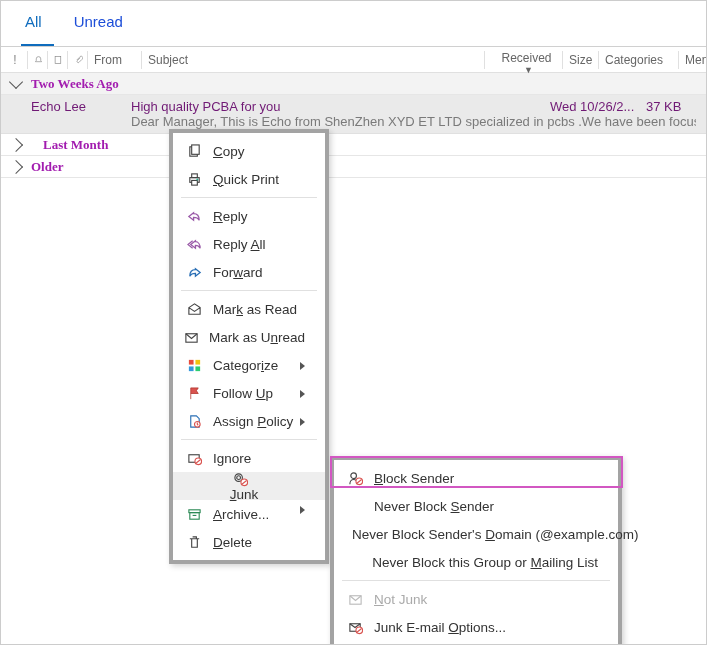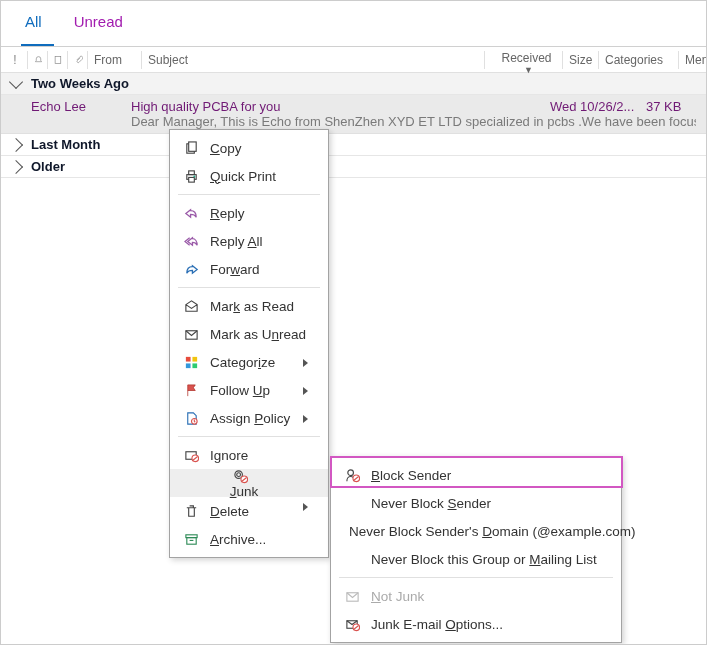--- a/index.html
+++ b/index.html
@@ -17,21 +17,21 @@
   }
   .tabs {
     display: flex;
     padding: 6px 10px 0 20px;
     border-bottom: 1px solid #d0d0d0;
     height: 46px;
   }
   .tab {
     padding: 6px 12px 8px 4px;
     margin-right: 16px;
-    color: #a21caf;
+    color: #1d4ed8;
     cursor: pointer;
     font-size: 15px;
   }
   .tab.active {
     color: #0f6cbd;
     border-bottom: 2px solid #0f6cbd;
   }
   .col-headers {
     display: flex;
     align-items: center;
@@ -50,22 +50,23 @@
   .col-cat { width: 80px; }
   .col-mention { width: 28px; overflow:hidden; }
   .group-header {
     display: flex;
     align-items: center;
     background: #f3f3f3;
     border-bottom: 1px solid #e6e6e6;
     height: 22px;
     padding-left: 10px;
     font-weight: 600;
-    color: #0f172a;
+    color: #a21caf;
     font-size: 13px;
+    font-family: Liberation Serif, serif;
   }
   .chev {
     width: 10px; height: 10px;
     border-right: 1.5px solid #555;
     border-bottom: 1.5px solid #555;
     transform: rotate(45deg);
     margin-right: 10px;
     margin-top: -4px;
   }
   .chev.right { transform: rotate(-45deg); margin-top:0; }
@@ -77,21 +78,21 @@
   .msg-line1 { display:flex; color:#701a75; }
   .msg-from { width:100px; }
   .msg-subject { flex:1; }
   .msg-received { width:96px; }
   .msg-size { width:50px; }
   .msg-preview { color:#7a7a7a; padding-left:100px; white-space:nowrap; overflow:hidden; }
   
   .menu {
     position: absolute;
     background: #fff;
-    border: 1px solid #a3a3a3;
+    border: 4px solid #a3a3a3;
     box-shadow: 2px 2px 6px rgba(0,0,0,0.18);
     padding: 4px 0;
     font-size: 13.5px;
     color: #333;
   }
   .menu-item {
     display: flex;
     align-items: center;
     height: 28px;
     padding: 0 20px 0 10px;
@@ -163,21 +164,21 @@
 <div class="msg-row">
   <div class="msg-line1">
     <div class="msg-from">Echo Lee</div>
     <div class="msg-subject">High quality PCBA for you</div>
     <div class="msg-received">Wed 10/26/2...</div>
     <div class="msg-size">37 KB</div>
   </div>
   <div class="msg-preview">Dear Manager,  This is Echo from ShenZhen XYD ET LTD specialized in pcbs .We have been focusing on this field for se</div>
 </div>
 
-<div class="group-header" style="background:#fff;">
+<div class="group-header" style="background:#fff;gap:12px;">
   <div class="chev right"></div>
   <span>Last Month</span>
 </div>
 
 <div class="group-header" style="background:#fff;">
   <div class="chev right"></div>
   <span>Older</span>
 </div>
 
 <div class="menu" style="left:168px; top:128px; width:160px;">
@@ -296,34 +297,34 @@
           <circle cx="12" cy="11" r="3.5" fill="#fff" stroke="#d9534f" stroke-width="1.2"></circle>
           <line x1="9.5" y1="13" x2="14.5" y2="9" stroke="#d9534f" stroke-width="1.2"></line>
         </svg>
       </div>
     <div class="mi-label"><span class="under">J</span><span>unk</span></div>
     <div class="mi-arrow"></div>
   </div>
   <div class="menu-item">
     <div class="mi-icon">
         <svg width="15" height="15" viewBox="0 0 16 16">
-          <path d="M3 4h10M5 4v9h6V4M6 2h4v2" fill="none" stroke="#444" stroke-width="1.2"></path>
-        </svg>
-      </div>
-    <div class="mi-label"><span class="under">D</span><span>elete</span></div>
-  </div>
-  <div class="menu-item">
-    <div class="mi-icon">
-        <svg width="15" height="15" viewBox="0 0 16 16">
           <rect x="2" y="3" width="12" height="3" fill="none" stroke="#2e8b57" stroke-width="1.2"></rect>
           <rect x="3" y="6" width="10" height="7" fill="none" stroke="#2e8b57" stroke-width="1.2"></rect>
           <line x1="6" y1="9" x2="10" y2="9" stroke="#2e8b57" stroke-width="1.2"></line>
         </svg>
       </div>
     <div class="mi-label"><span class="under">A</span><span>rchive...</span></div>
+  </div>
+  <div class="menu-item">
+    <div class="mi-icon">
+        <svg width="15" height="15" viewBox="0 0 16 16">
+          <path d="M3 4h10M5 4v9h6V4M6 2h4v2" fill="none" stroke="#444" stroke-width="1.2"></path>
+        </svg>
+      </div>
+    <div class="mi-label"><span class="under">D</span><span>elete</span></div>
   </div>
 </div>
 
 <div class="menu" style="left:329px; top:455px; width:292px;">
   <div class="menu-item">
     <div class="mi-icon">
         <svg width="15" height="15" viewBox="0 0 16 16">
           <circle cx="6" cy="5" r="3" fill="none" stroke="#444" stroke-width="1.2"></circle>
           <path d="M2 14c0-3 2-5 4-5s4 2 4 5" fill="none" stroke="#444" stroke-width="1.2"></path>
           <circle cx="12" cy="11" r="3.5" fill="#fff" stroke="#d9534f" stroke-width="1.2"></circle>

